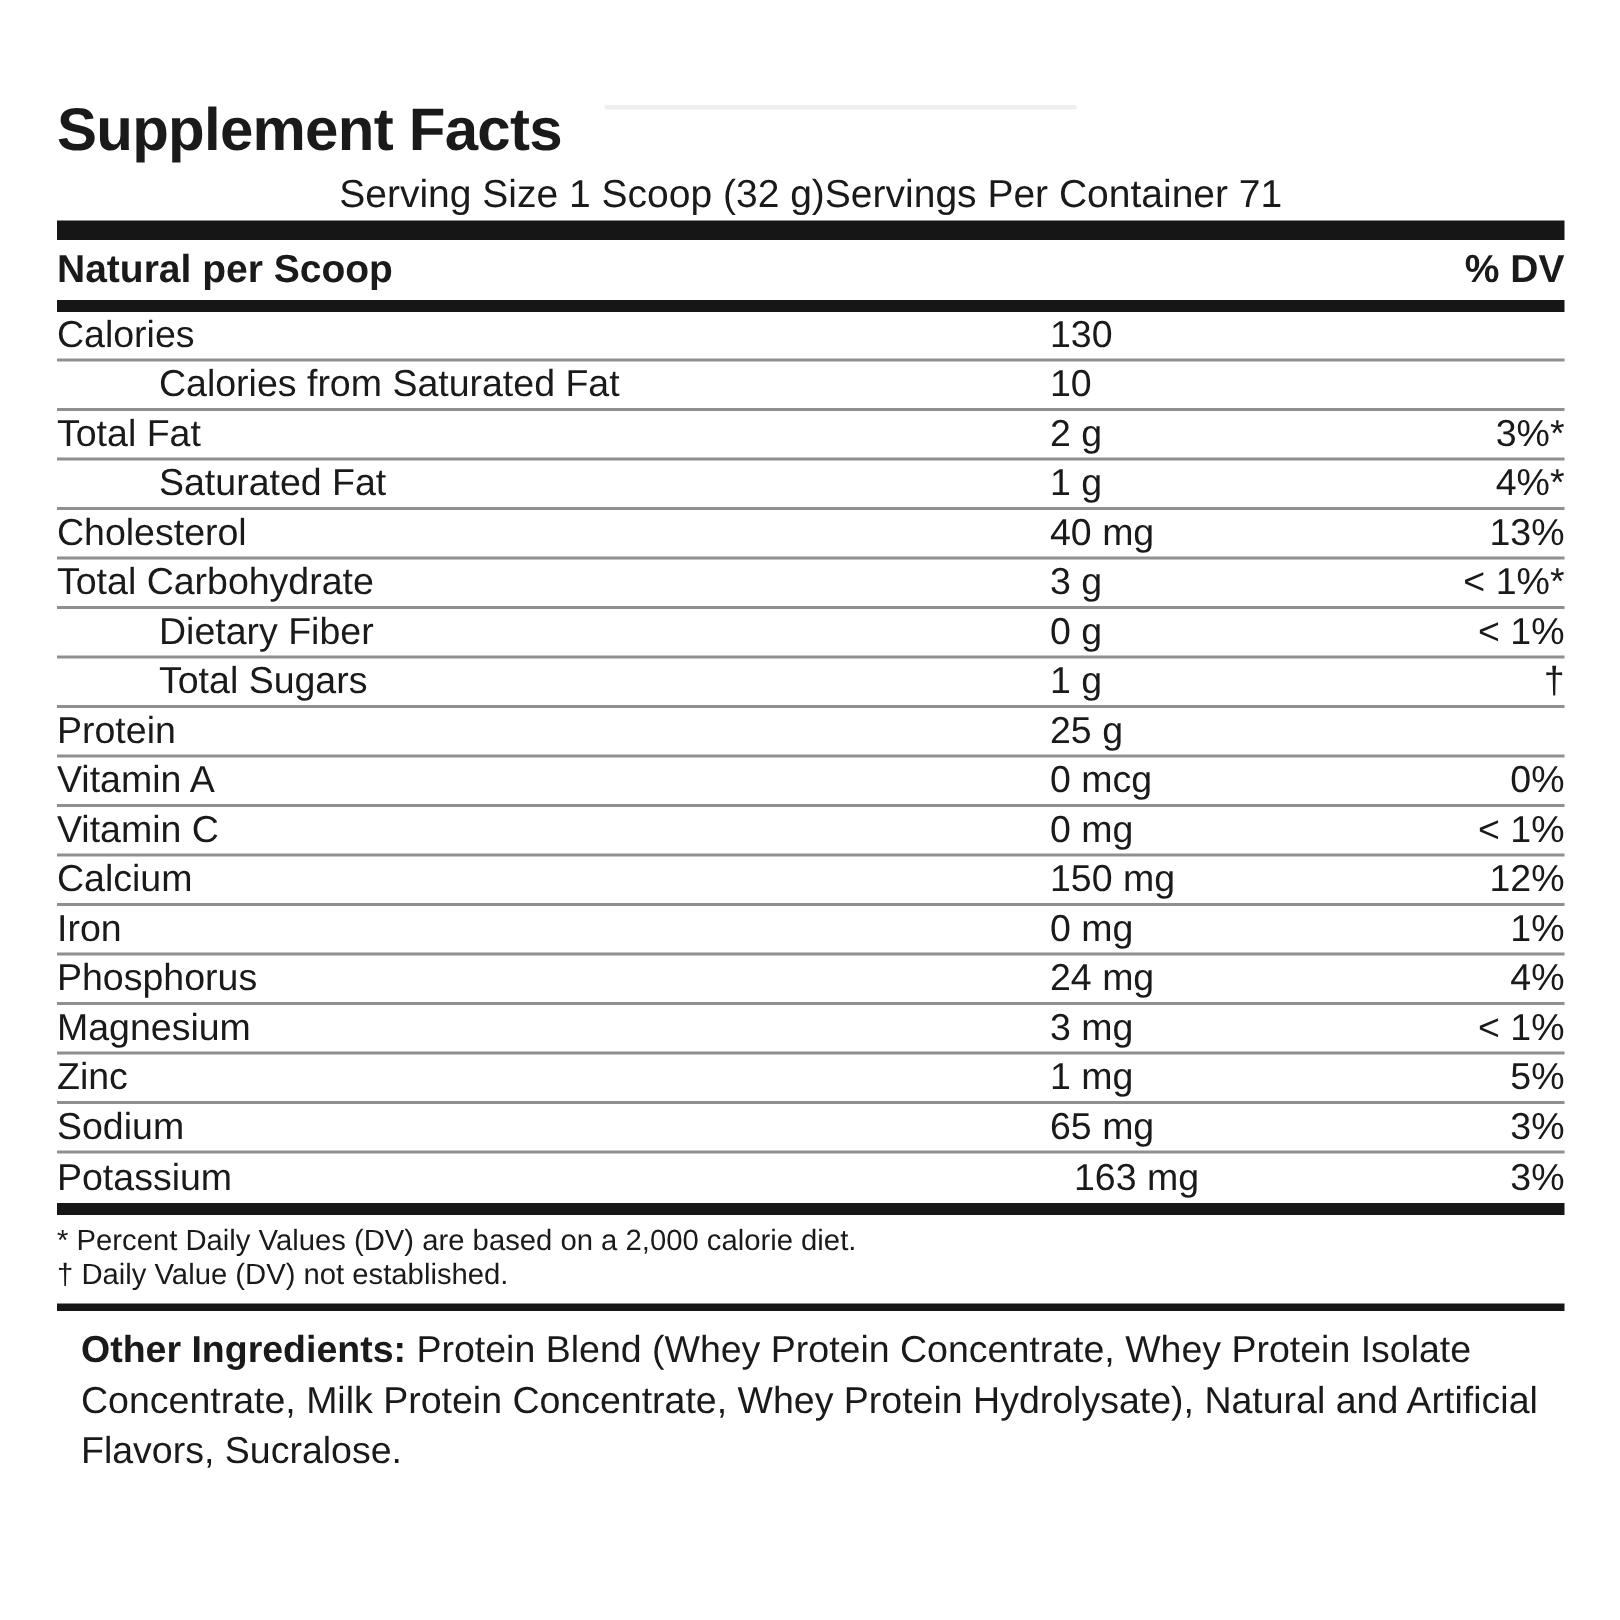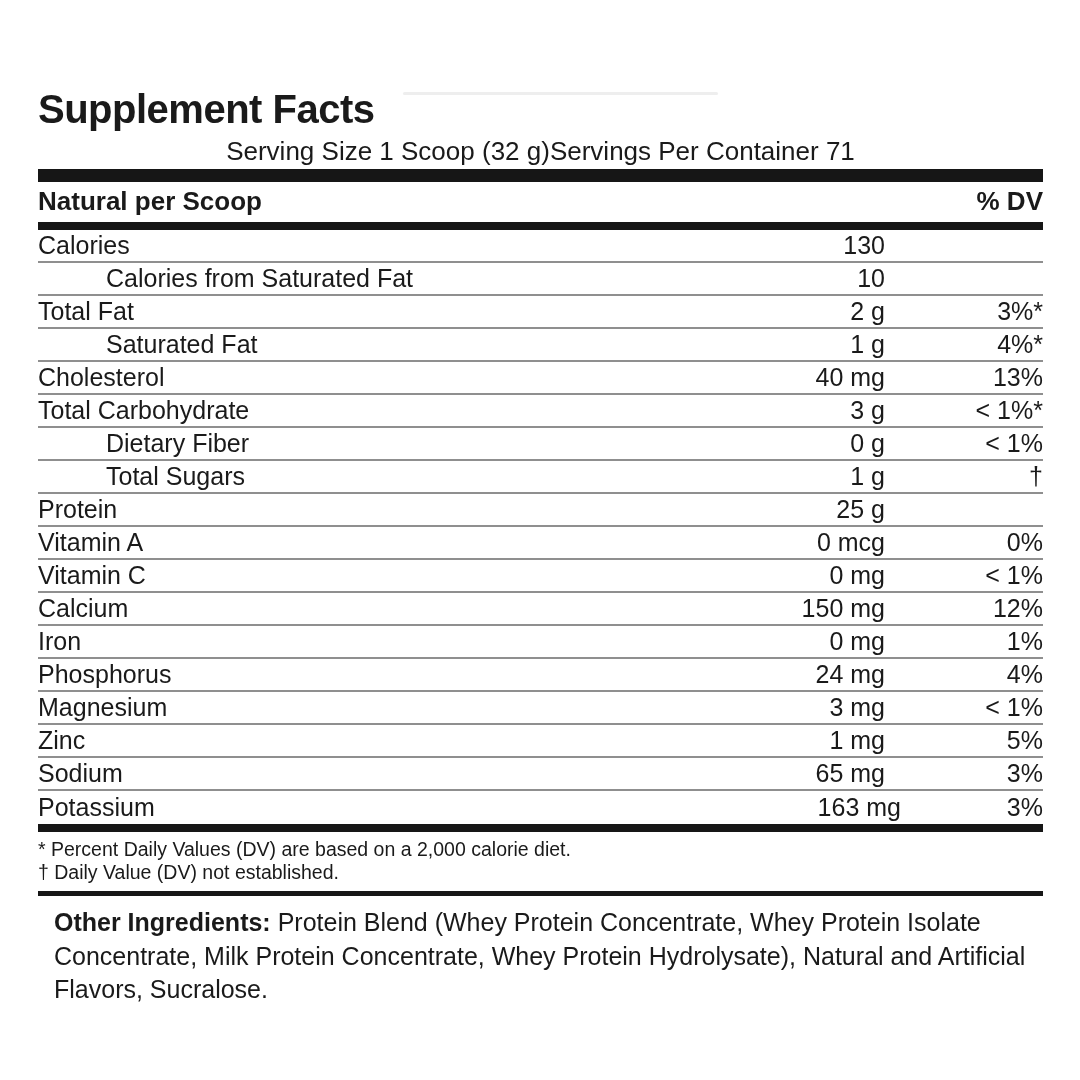--- a/index.html
+++ b/index.html
@@ -11,21 +11,21 @@
   body{
     width:1080px;height:1080px;
     background:#ffffff;
     font-family:"Liberation Sans", sans-serif;
     color:var(--text);
     position:relative;
     overflow:hidden;
   }
   .page{
     position:absolute;
-    left:38px; top:88px;
+    left:38px; top:66px;
     width:1005px;
   }
   .artifact{
     position:absolute;
     left:365px; top:4px;
     width:315px; height:3px;
     background:#e2e2e2;
     opacity:.6;
     border-radius:2px;
   }
@@ -62,21 +62,21 @@
     display:grid;
     grid-template-columns:662px 185px 1fr;
     align-items:center;
     height:33px;
     box-sizing:border-box;
     border-bottom:2px solid var(--sep);
     font-size:25px;
   }
   .rows .row:last-child{border-bottom:none;gap:16px;}
   .row.indent .c-name{padding-left:68px;}
-  .c-amt{text-align:right;}
+  .c-amt{text-align:left;}
   .c-dv{text-align:right;}
   .footnotes{
     padding:6px 0 7px 0;
     font-size:19.5px;
     line-height:23px;
   }
   .ingredients{
     margin:10px 0 0 16px;
     font-size:25px;
     line-height:33.5px;

